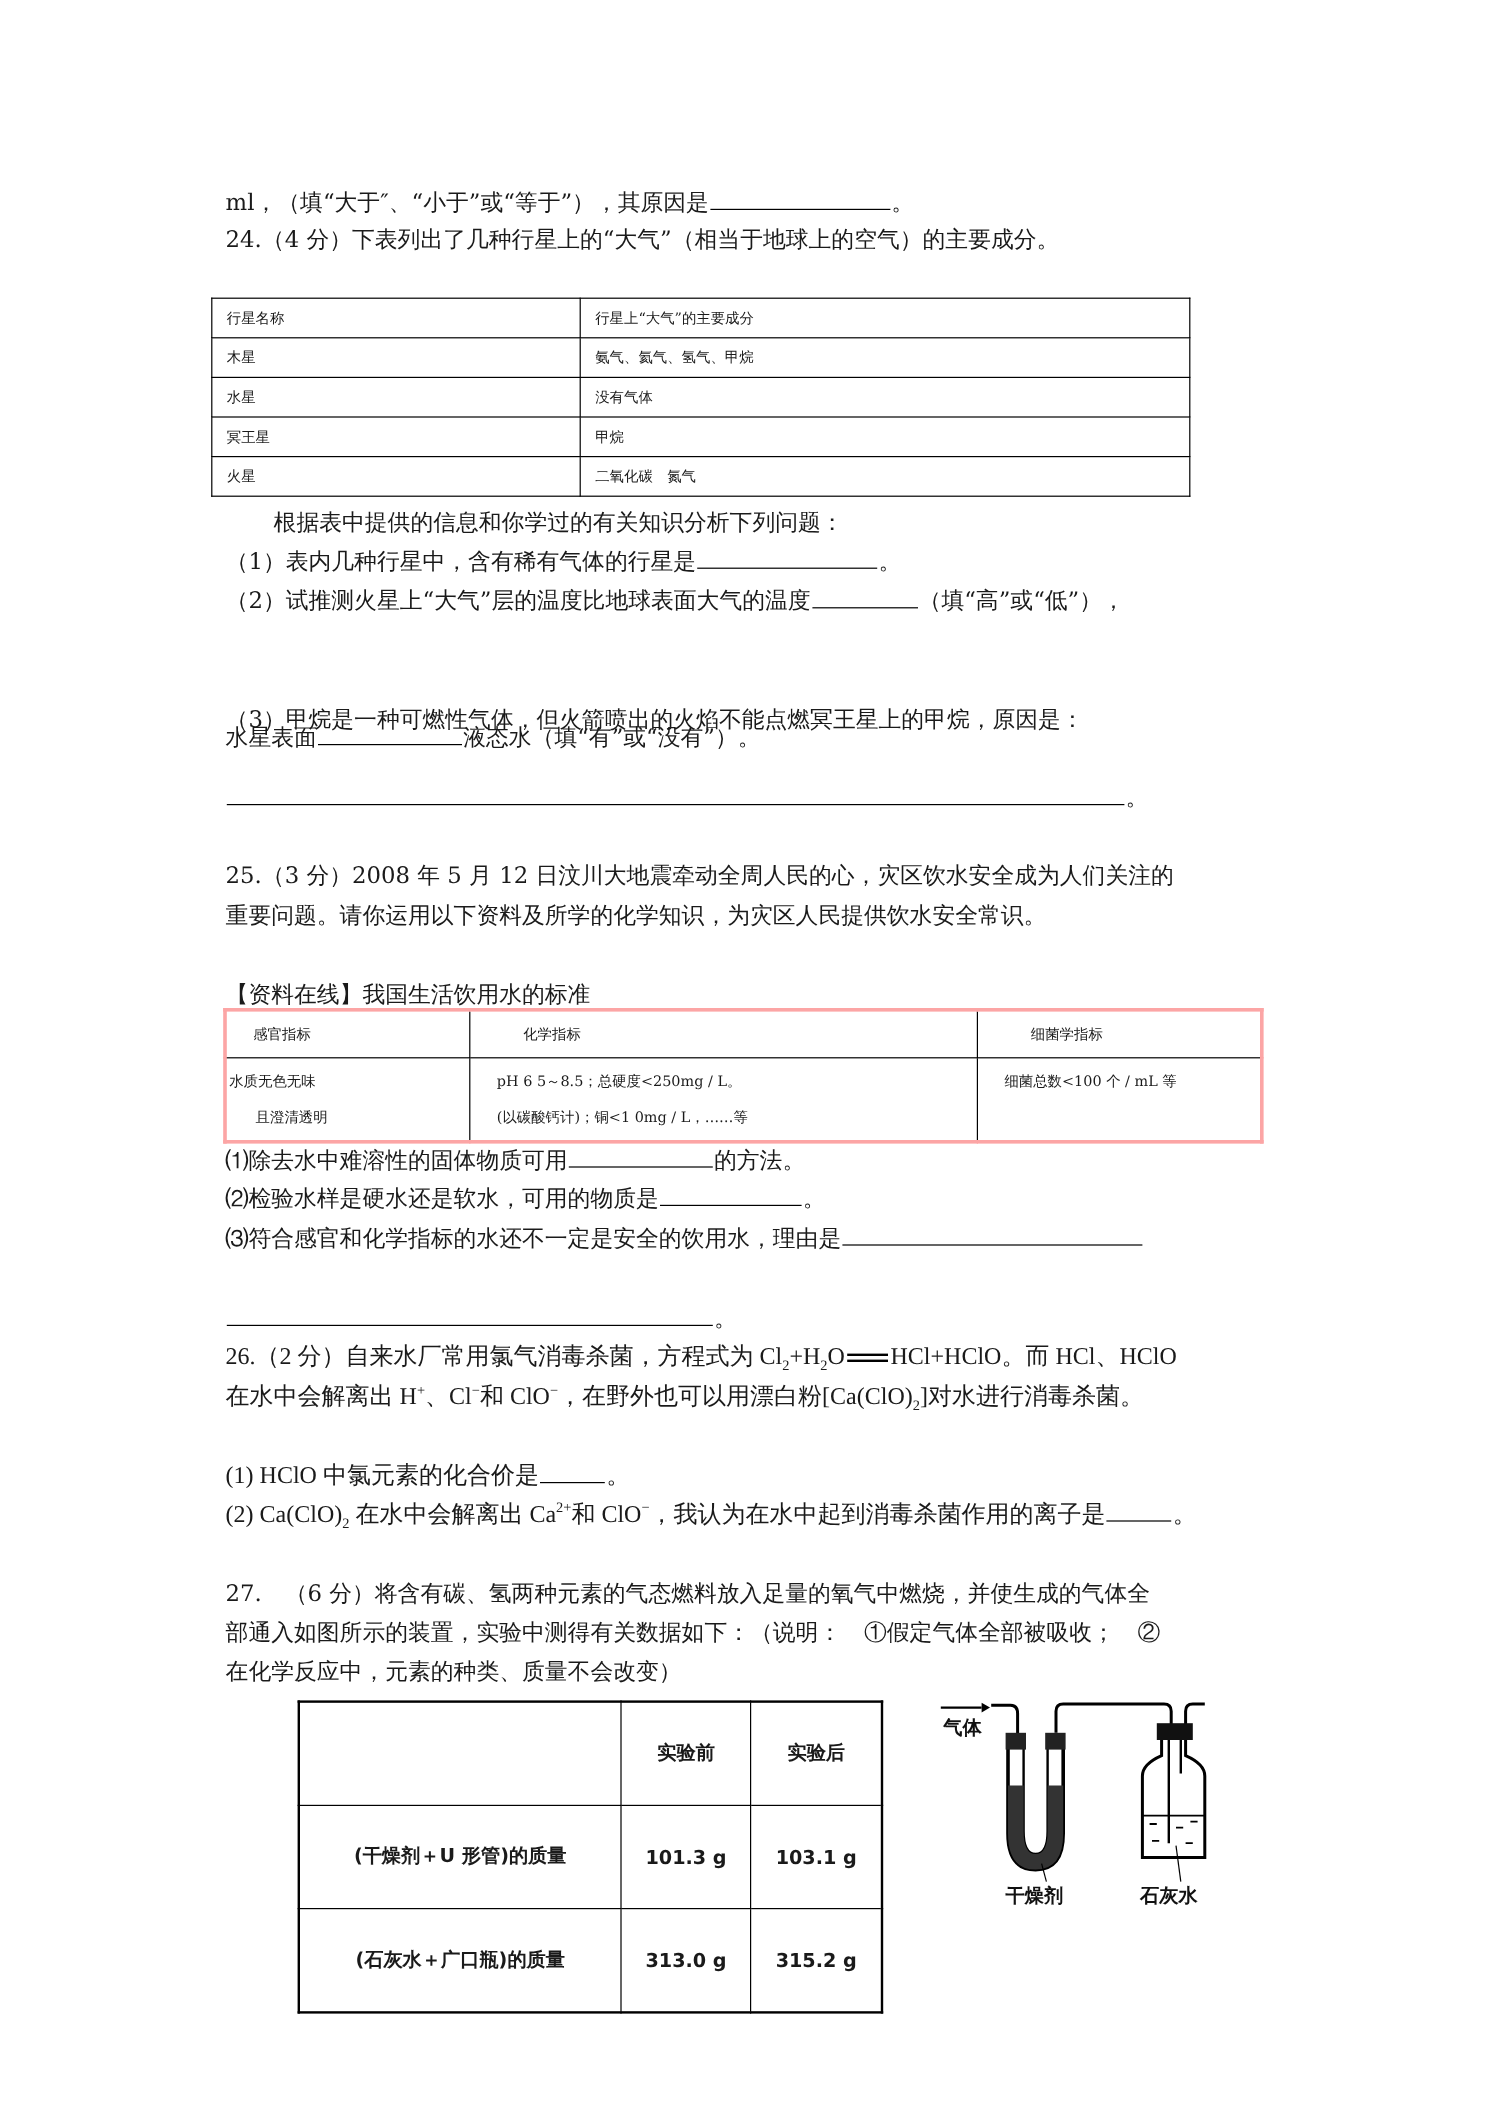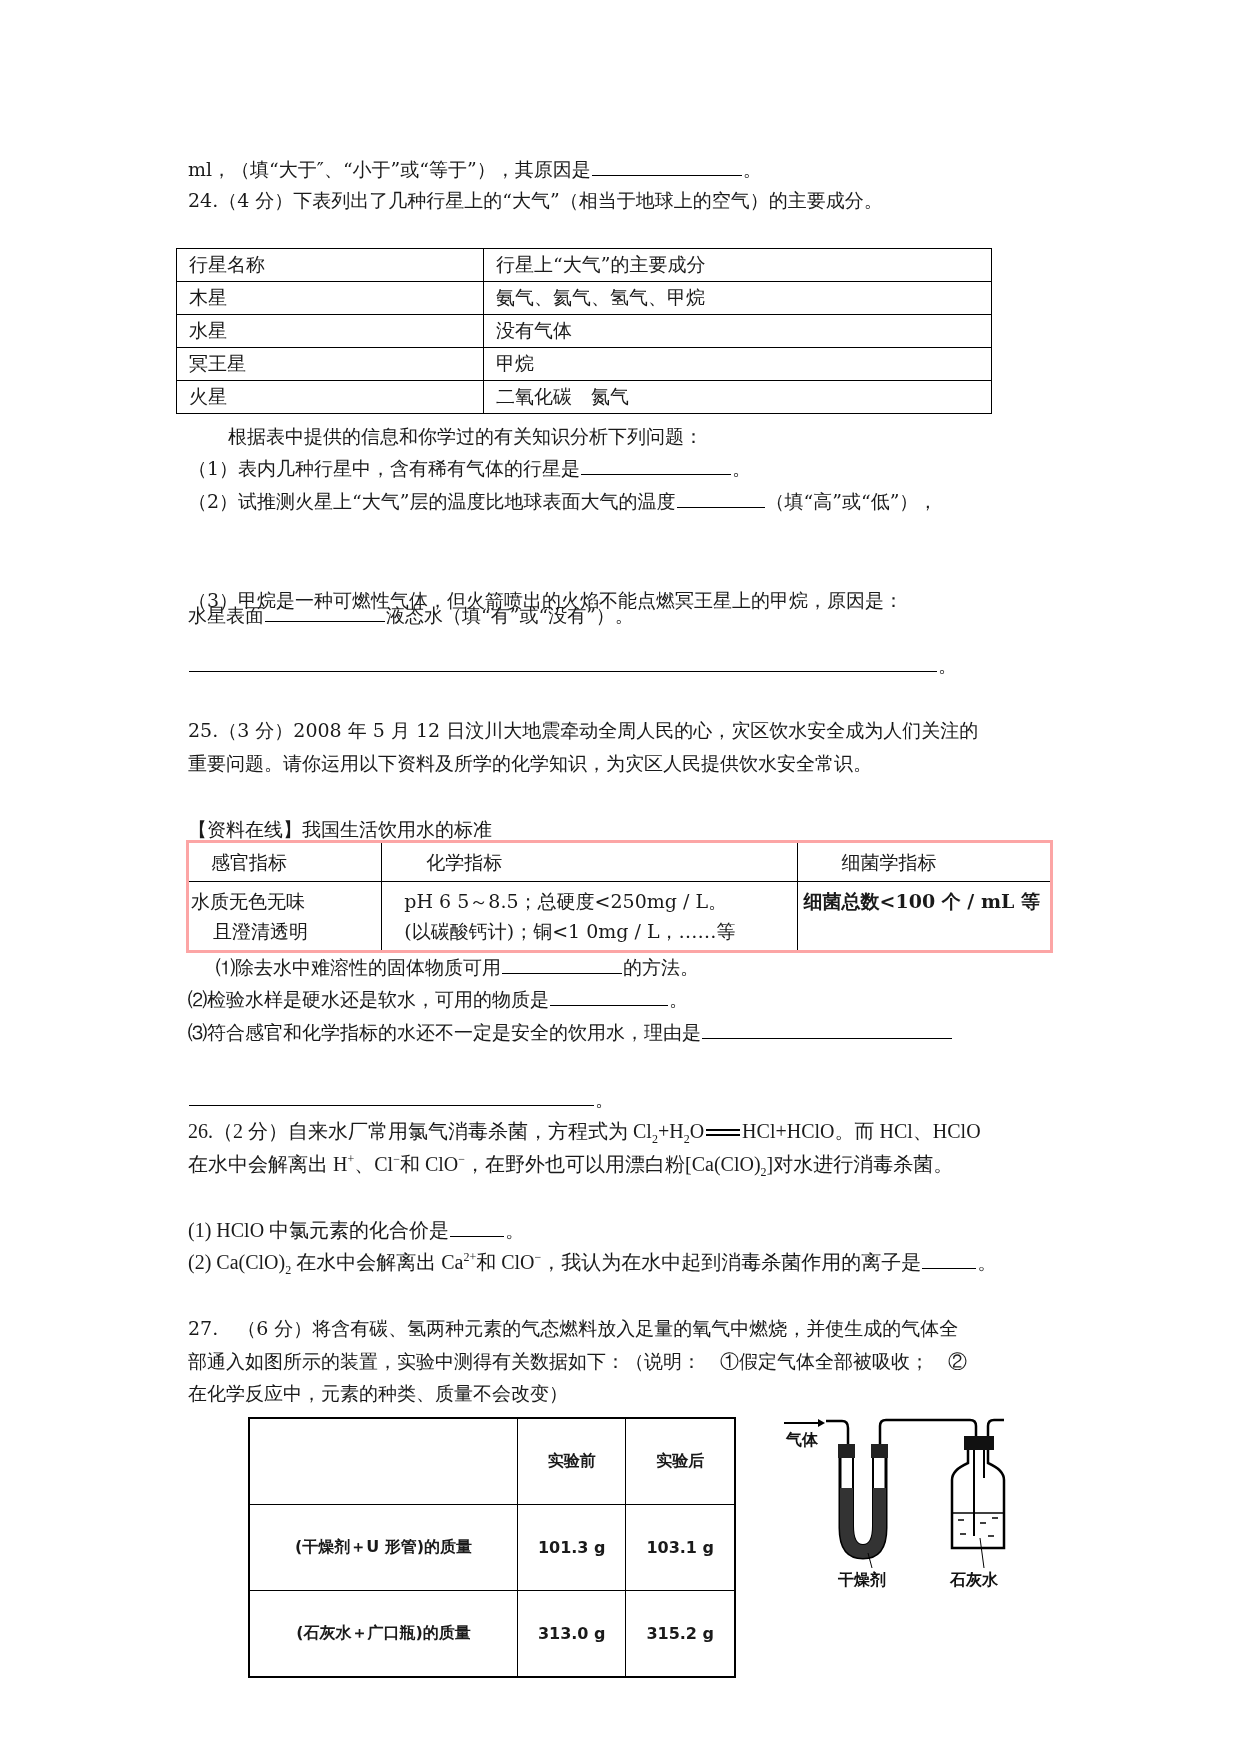--- a/index.html
+++ b/index.html
@@ -6,21 +6,21 @@
   body { width: 1241px; height: 1754px; position: relative; overflow: hidden;
          font-family: "DejaVu Serif", "Liberation Serif", serif; color: #111; }
   .line { position: absolute; left: 188px; font-size: 19px; line-height: 26px; white-space: nowrap; color: #1a1a1a; }
   .blank { display: inline-block; border-bottom: 1.6px solid #000; height: 18px; vertical-align: baseline; margin: 0 1px; }
   sub, sup { font-size: 12px; line-height: 0; }
   .eq { display: inline-block; position: relative; width: 34px; height: 10px; vertical-align: middle; margin: 0 2px; }
   .eq::before, .eq::after { content: ""; position: absolute; left: 0; right: 0; height: 2px; background: #000; }
   .eq::before { top: 1px; } .eq::after { top: 6px; }
 
   table { border-collapse: collapse; position: absolute; }
-  td { font-size: 19px; color: #1a1a1a; padding: 0 12px; white-space: nowrap; }
+  td { font-size: 12px; color: #1a1a1a; padding: 0 12px; white-space: nowrap; }
 
   #t1 { left: 176px; top: 248px; width: 816px; }
   #t1 td { border: 1.3px solid #000; height: 32px; }
   #t1 td:first-child { width: 282px; }
 
   #t2 { left: 186px; top: 840px; width: 867px; border: 3px solid #fca5a5; }
   #t2 td { border: 1.5px solid #000; vertical-align: top; padding: 4px 10px; line-height: 30px; }
   #t2 tr:first-child td { height: 24px; }
   #t2 td.c1 { width: 170px; } #t2 td.c2 { width: 368px; }
 
@@ -94,26 +94,26 @@
   </tr>
   <tr>
     <td class="c1" style="padding-left:2px;">
       <div>水质无色无味</div>
       <div style="padding-left:22px;">且澄清透明</div>
     </td>
     <td class="c2" style="padding-left:22px;">
       <div>pH 6 5～8.5；总硬度&lt;250mg / L。</div>
       <div>(以碳酸钙计)；铜&lt;1 0mg / L，……等</div>
     </td>
-    <td style="padding-left:6px;font-weight:bold;">细菌总数&lt;100 个 / mL 等</td>
+    <td style="padding-left:22px;">细菌总数&lt;100 个 / mL 等</td>
   </tr>
 </tbody>
   </table>
 
-<div class="line" style="top:954px;margin-left:28px;">
+<div class="line" style="top:954px;">
   <span>⑴除去水中难溶性的固体物质可用</span><span class="blank" style="width:120px;"></span><span>的方法。</span>
 </div>
 <div class="line" style="top:986px;">
   <span>⑵检验水样是硬水还是软水，可用的物质是</span><span class="blank" style="width:118px;"></span><span>。</span>
 </div>
 <div class="line" style="top:1019px;">
   <span>⑶符合感官和化学指标的水还不一定是安全的饮用水，理由是</span><span class="blank" style="width:250px;"></span>
 </div>
 <div class="line" style="top:1086px;">
   <span class="blank" style="width:405px;"></span><span>。</span>

